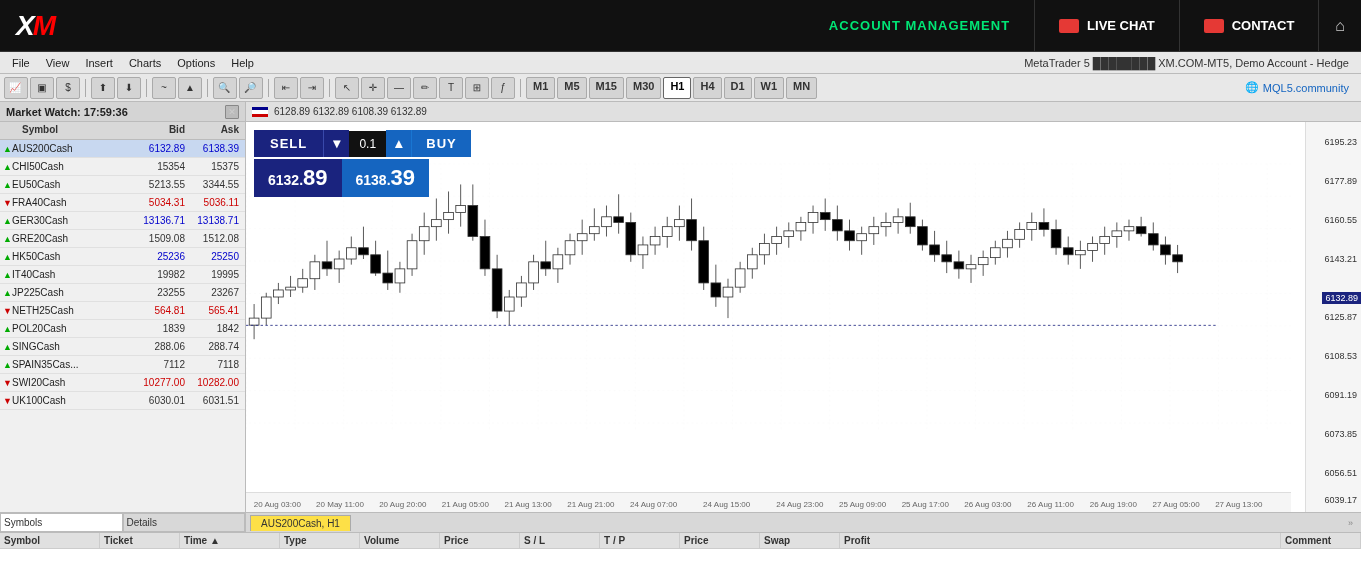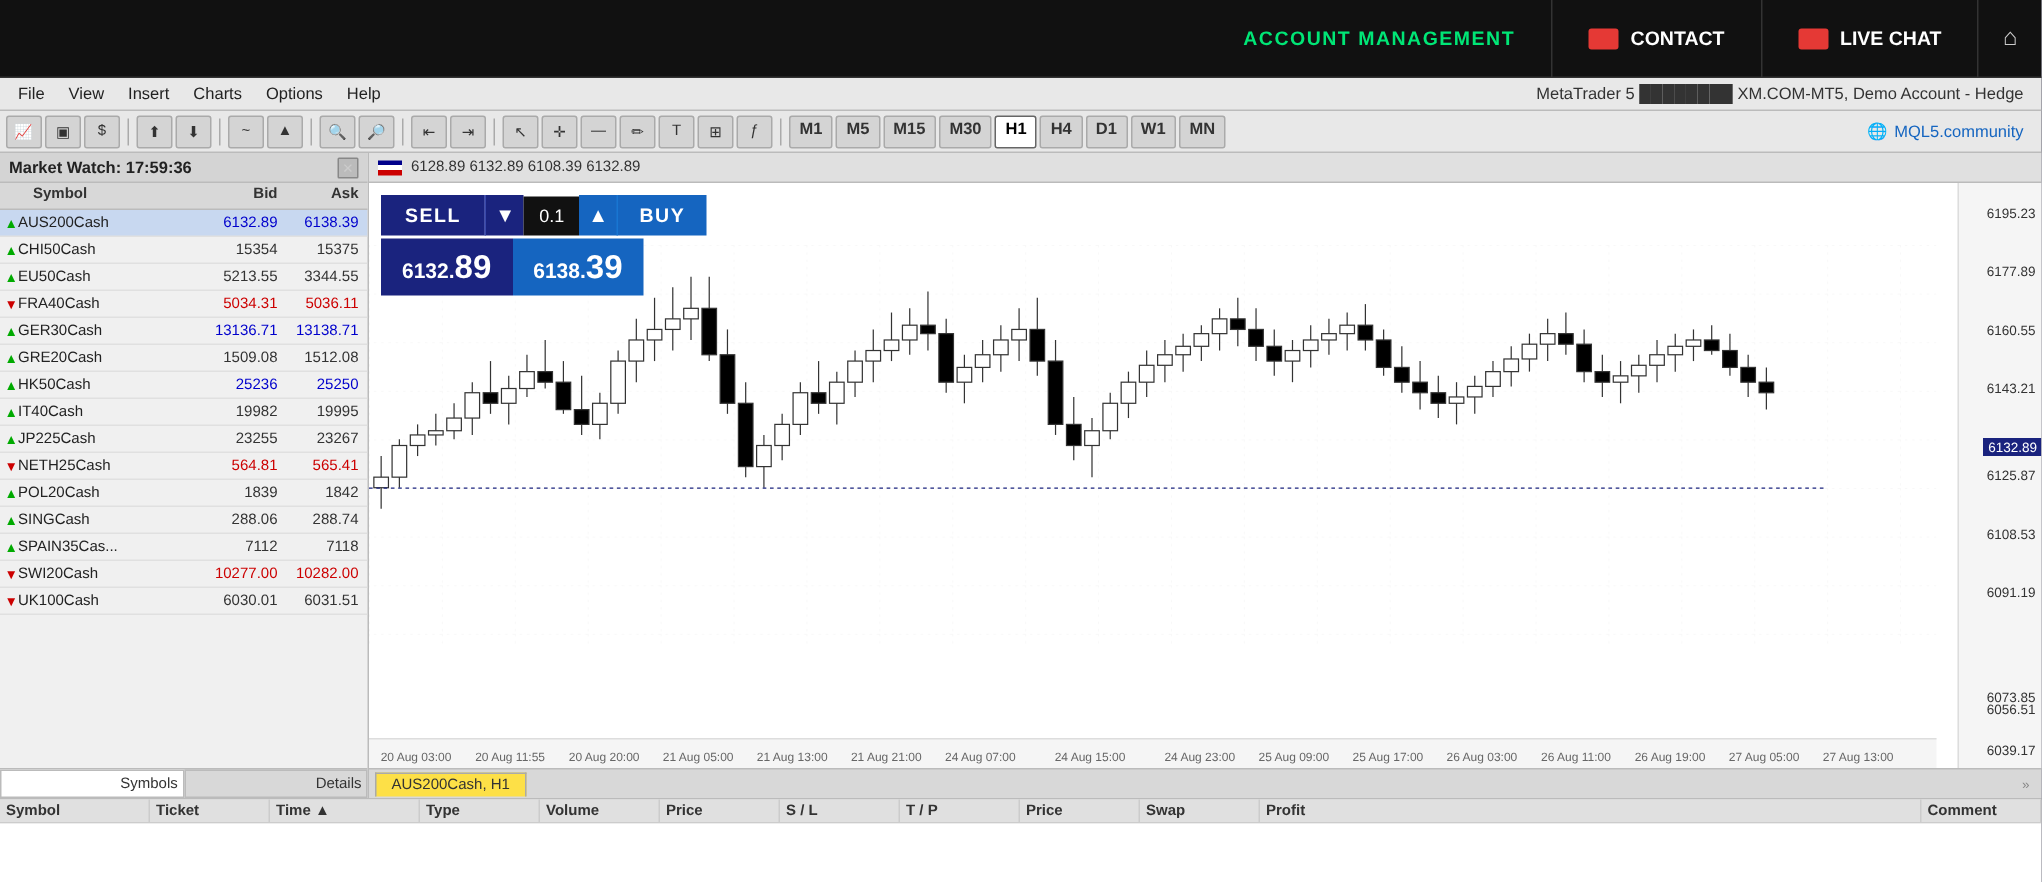--- a/index.html
+++ b/index.html
@@ -405,42 +405,47 @@
       bottom: 3px;
     }
 
     .mw-tabs {
       display: flex;
       background: #d8d8d8;
       border-top: 1px solid #bbb;
     }
     .mw-tab {
       flex: 1;
-      text-align: right;
+      text-align: left;
       padding: 3px;
       font-size: 10px;
       cursor: pointer;
       border: 1px solid #bbb;
       color: #333;
     }
     .mw-tab.active { background: #fff; }
   </style>
 </head>
 <body>
 
 <div class="top-header">
+  <div class="logo-area">
+    <div class="logo-text">
+      <span style="color:#fff; font-style:italic;">X</span><span style="color:#ff0000; font-style:italic;">M</span>
+    </div>
+  </div>
   <div class="header-spacer"></div>
   <div class="account-management">ACCOUNT MANAGEMENT</div>
   <div class="header-btn">
+    <div class="btn-icon chat-icon"></div>
+    <span>LIVE CHAT</span>
+  </div>
+  <div class="header-btn">
     <div class="btn-icon contact-icon"></div>
     <span>CONTACT</span>
-  </div>
-  <div class="header-btn">
-    <div class="btn-icon chat-icon"></div>
-    <span>LIVE CHAT</span>
   </div>
   <div class="home-btn">
     <span style="font-size:16px; color:#ccc;">⌂</span>
   </div>
 </div>
 
 <div class="menu-bar">
   <span class="menu-item">File</span>
   <span class="menu-item">View</span>
   <span class="menu-item">Insert</span>
@@ -953,28 +958,28 @@
 
       <div class="price-axis" id="price-axis">
         <div class="price-label" style="top:5%;">6195.23</div>
         <div class="price-label" style="top:15%;">6177.89</div>
         <div class="price-label" style="top:25%;">6160.55</div>
         <div class="price-label" style="top:35%;">6143.21</div>
         <div class="price-label highlighted" style="top:45%; font-size:9px; padding:1px 3px;">6132.89</div>
         <div class="price-label" style="top:50%;">6125.87</div>
         <div class="price-label" style="top:60%;">6108.53</div>
         <div class="price-label" style="top:70%;">6091.19</div>
-        <div class="price-label" style="top:80%;margin-top:31px;">6073.85</div>
+        <div class="price-label" style="top:80%;">6073.85</div>
         <div class="price-label" style="top:90%;">6056.51</div>
         <div class="price-label" style="top:97%;">6039.17</div>
       </div>
 
       <div class="time-axis" id="time-axis">
         <div class="time-label" style="left:3%;">20 Aug 03:00</div>
-        <div class="time-label" style="left:9%;">20 Aug 11:55</div>
+        <div class="time-label" style="left:9%;">20 May 11:00</div>
         <div class="time-label" style="left:15%;">20 Aug 20:00</div>
         <div class="time-label" style="left:21%;">21 Aug 05:00</div>
         <div class="time-label" style="left:27%;">21 Aug 13:00</div>
         <div class="time-label" style="left:33%;">21 Aug 21:00</div>
         <div class="time-label" style="left:39%;">24 Aug 07:00</div>
         <div class="time-label" style="left:46%;">24 Aug 15:00</div>
         <div class="time-label" style="left:53%;">24 Aug 23:00</div>
         <div class="time-label" style="left:59%;">25 Aug 09:00</div>
         <div class="time-label" style="left:65%;">25 Aug 17:00</div>
         <div class="time-label" style="left:71%;">26 Aug 03:00</div>

